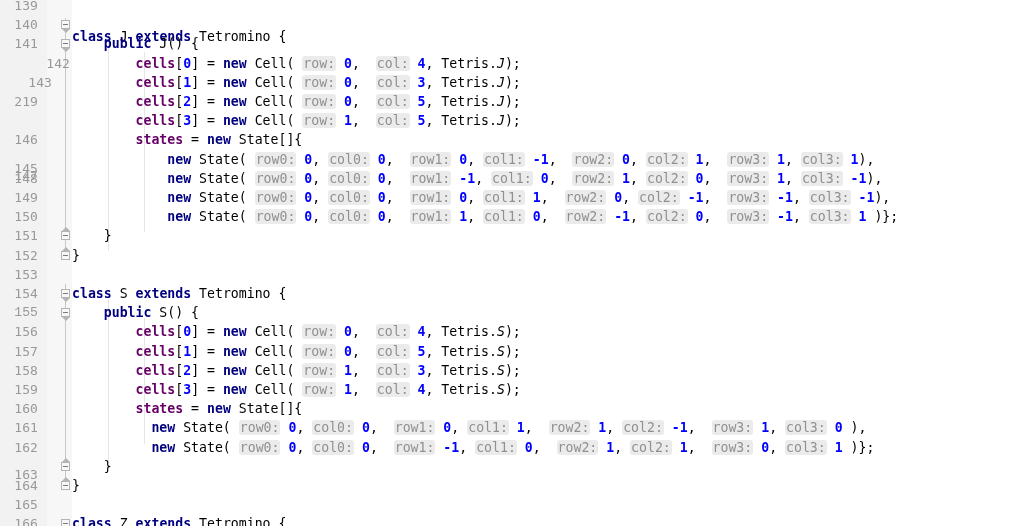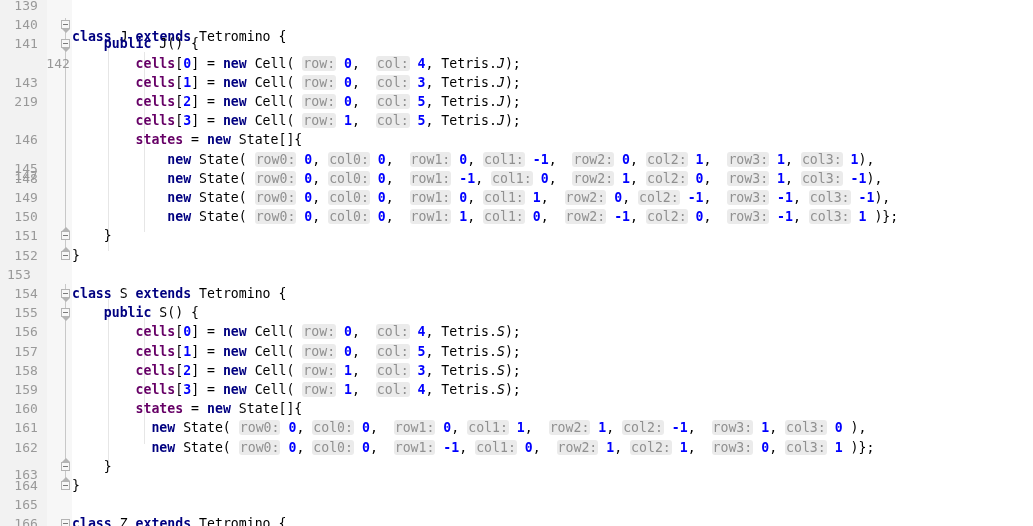--- a/index.html
+++ b/index.html
@@ -86,33 +86,33 @@
     </div>
   <div id="foldlines">
       <div class="foldline" style="top: 18px; height: 230px;"></div>
       <div class="foldline" style="top: 284px; height: 196px;"></div>
     </div>
   <div id="lnums">
       <div class="lnum" style="top: -4px;">139</div>
       <div class="lnum" style="top: 15.2px;">140</div>
       <div class="lnum" style="top: 34.4px;">141</div>
       <div class="lnum" style="top: 53.6px; margin-left: 32px;">142</div>
-      <div class="lnum" style="top: 72.8px;">143</div>
+      <div class="lnum" style="top: 72.8px; padding-left: 14px;">143</div>
       <div class="lnum" style="top: 92px;">219</div>
       <div class="lnum" style="top: 111.2px; margin-top: 48px;">145</div>
       <div class="lnum" style="top: 130.4px;">146</div>
       <div class="lnum" style="top: 149.6px; margin-top: 16px;">147</div>
       <div class="lnum" style="top: 168.8px;">148</div>
       <div class="lnum" style="top: 188px;">149</div>
       <div class="lnum" style="top: 207.2px;">150</div>
       <div class="lnum" style="top: 226.4px;">151</div>
       <div class="lnum" style="top: 245.6px;">152</div>
-      <div class="lnum" style="top: 264.8px; text-align: center;">153</div>
+      <div class="lnum" style="top: 264.8px;">153</div>
       <div class="lnum" style="top: 284px;">154</div>
-      <div class="lnum" style="top: 303.2px;">155</div>
+      <div class="lnum" style="top: 303.2px; font-family: Liberation Mono, monospace;">155</div>
       <div class="lnum" style="top: 322.4px;">156</div>
       <div class="lnum" style="top: 341.6px;">157</div>
       <div class="lnum" style="top: 360.8px;">158</div>
       <div class="lnum" style="top: 380px;">159</div>
       <div class="lnum" style="top: 399.2px;">160</div>
       <div class="lnum" style="top: 418.4px;">161</div>
       <div class="lnum" style="top: 437.6px;">162</div>
       <div class="lnum" style="top: 456.8px; margin-top: 8px;">163</div>
       <div class="lnum" style="top: 476px;">164</div>
       <div class="lnum" style="top: 495.2px;">165</div>

